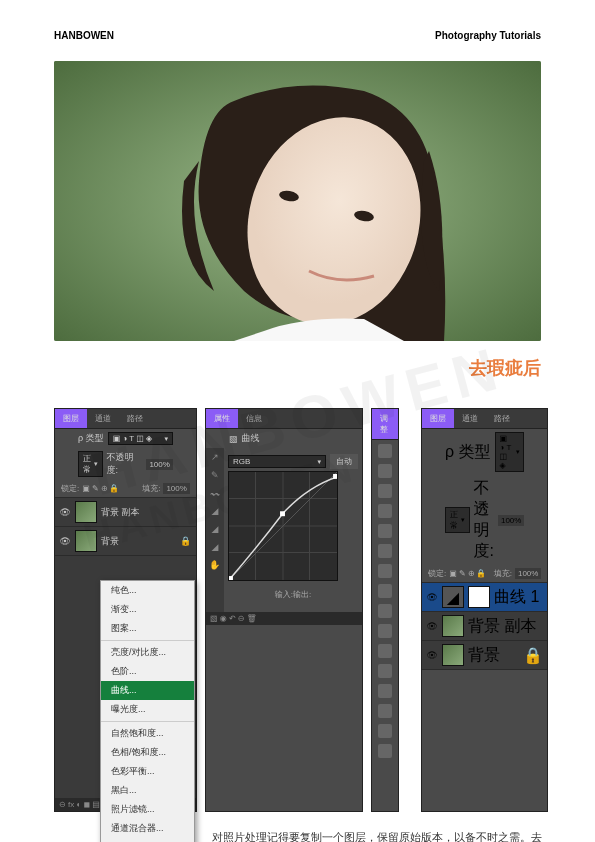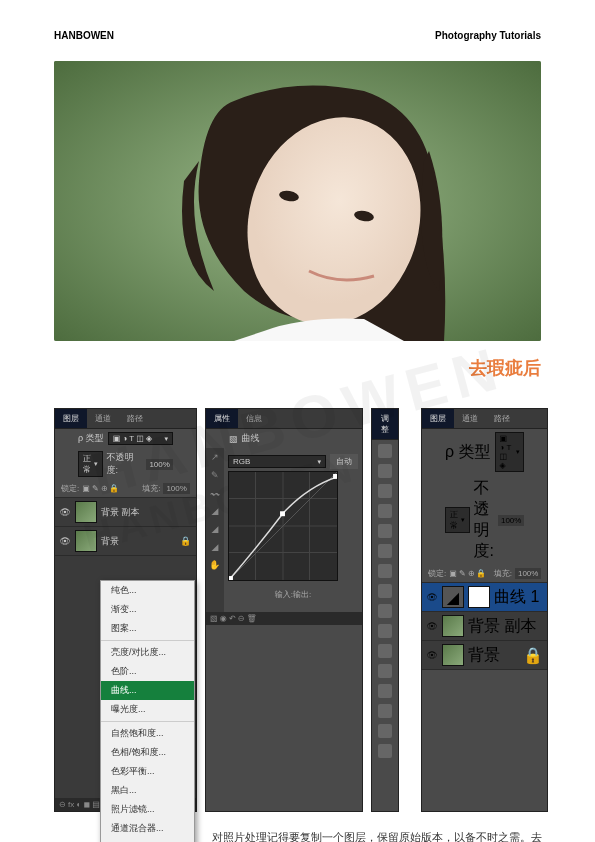--- a/index.html
+++ b/index.html
@@ -9,21 +9,21 @@
   .photo svg { width: 100%; height: 100%; }
   .watermark { position: absolute; left: 50%; top: 50%; transform: translate(-50%,-50%) rotate(-15deg); font-size: 60px; color: rgba(0,0,0,0.05); font-weight: bold; letter-spacing: 8px; pointer-events: none; z-index: 5; }
   .caption { text-align: right; margin: 15px 54px 28px; font-size: 18px; color: #e97d3e; font-weight: bold; }
   .panels-row { display: flex; gap: 8px; margin: 0 54px; }
   .panel { background: #4a4a4a; color: #ccc; font-size: 9px; border: 1px solid #222; }
   .layers-panel { width: 150px; }
   .curves-panel { width: 166px; }
   .col3 { width: 170px; display: flex; flex-direction: row; gap: 22px; }
   .panel-tabs { display: flex; background: #3a3a3a; border-bottom: 1px solid #222; }
   .tab { padding: 4px 8px; font-size: 8px; color: #aaa; }
-  .tab.active { background: #0f172a; color: #ddd; text-align: center; }
+  .tab.active { background: #8b5cf6; color: #ddd; }
   .panel-row { display: flex; align-items: center; padding: 3px 23px; gap: 4px; }
   .dropdown { background: #2c2c2c; border: 1px solid #111; padding: 1px 4px; font-size: 8px; display: inline-flex; align-items: center; gap: 3px; flex: 1; }
   .dropdown::after { content: "▾"; margin-left: auto; font-size: 7px; }
   .slider-val { background: #3a3a3a; padding: 1px 3px; font-size: 8px; text-align: right; }
   .layer-list { background: #3a3a3a; }
   .layer-item { display: flex; align-items: center; padding: 3px 4px; border-bottom: 1px solid #2a2a2a; gap: 4px; }
   .eye { width: 12px; height: 10px; display: flex; align-items: center; justify-content: center; font-size: 9px; }
   .thumb { width: 22px; height: 22px; background: linear-gradient(135deg,#5a7a4a,#8aa97a); border: 1px solid #111; }
   .thumb.curve { background: #555; display: flex; align-items: center; justify-content: center; }
   .context-menu { position: absolute; left: 100px; top: 580px; width: 95px; background: #f0f0f0; border: 1px solid #999; box-shadow: 2px 2px 6px rgba(0,0,0,0.4); font-size: 9px; color: #333; z-index: 10; }

